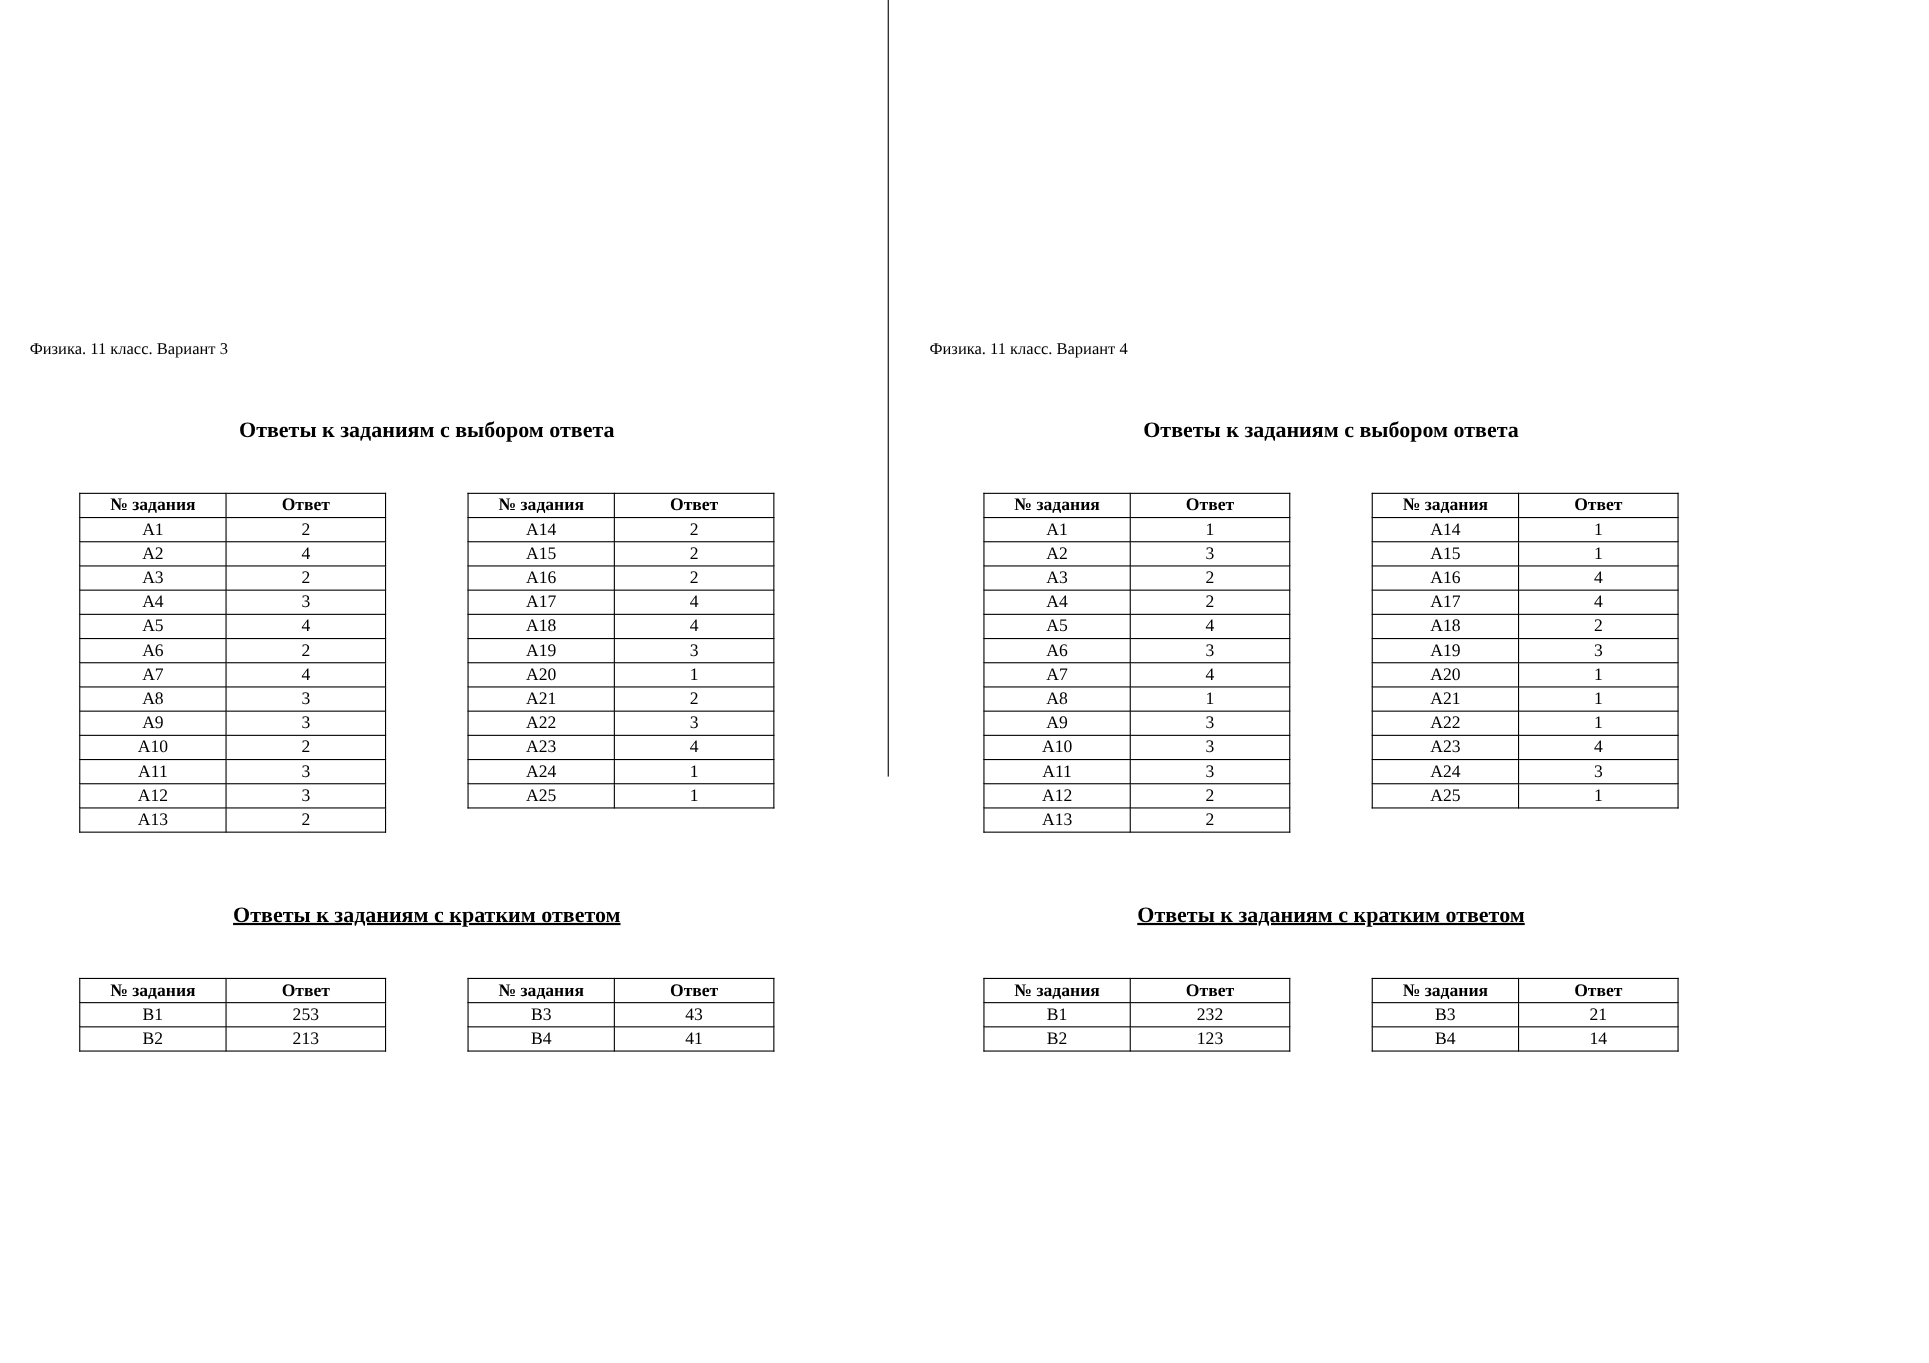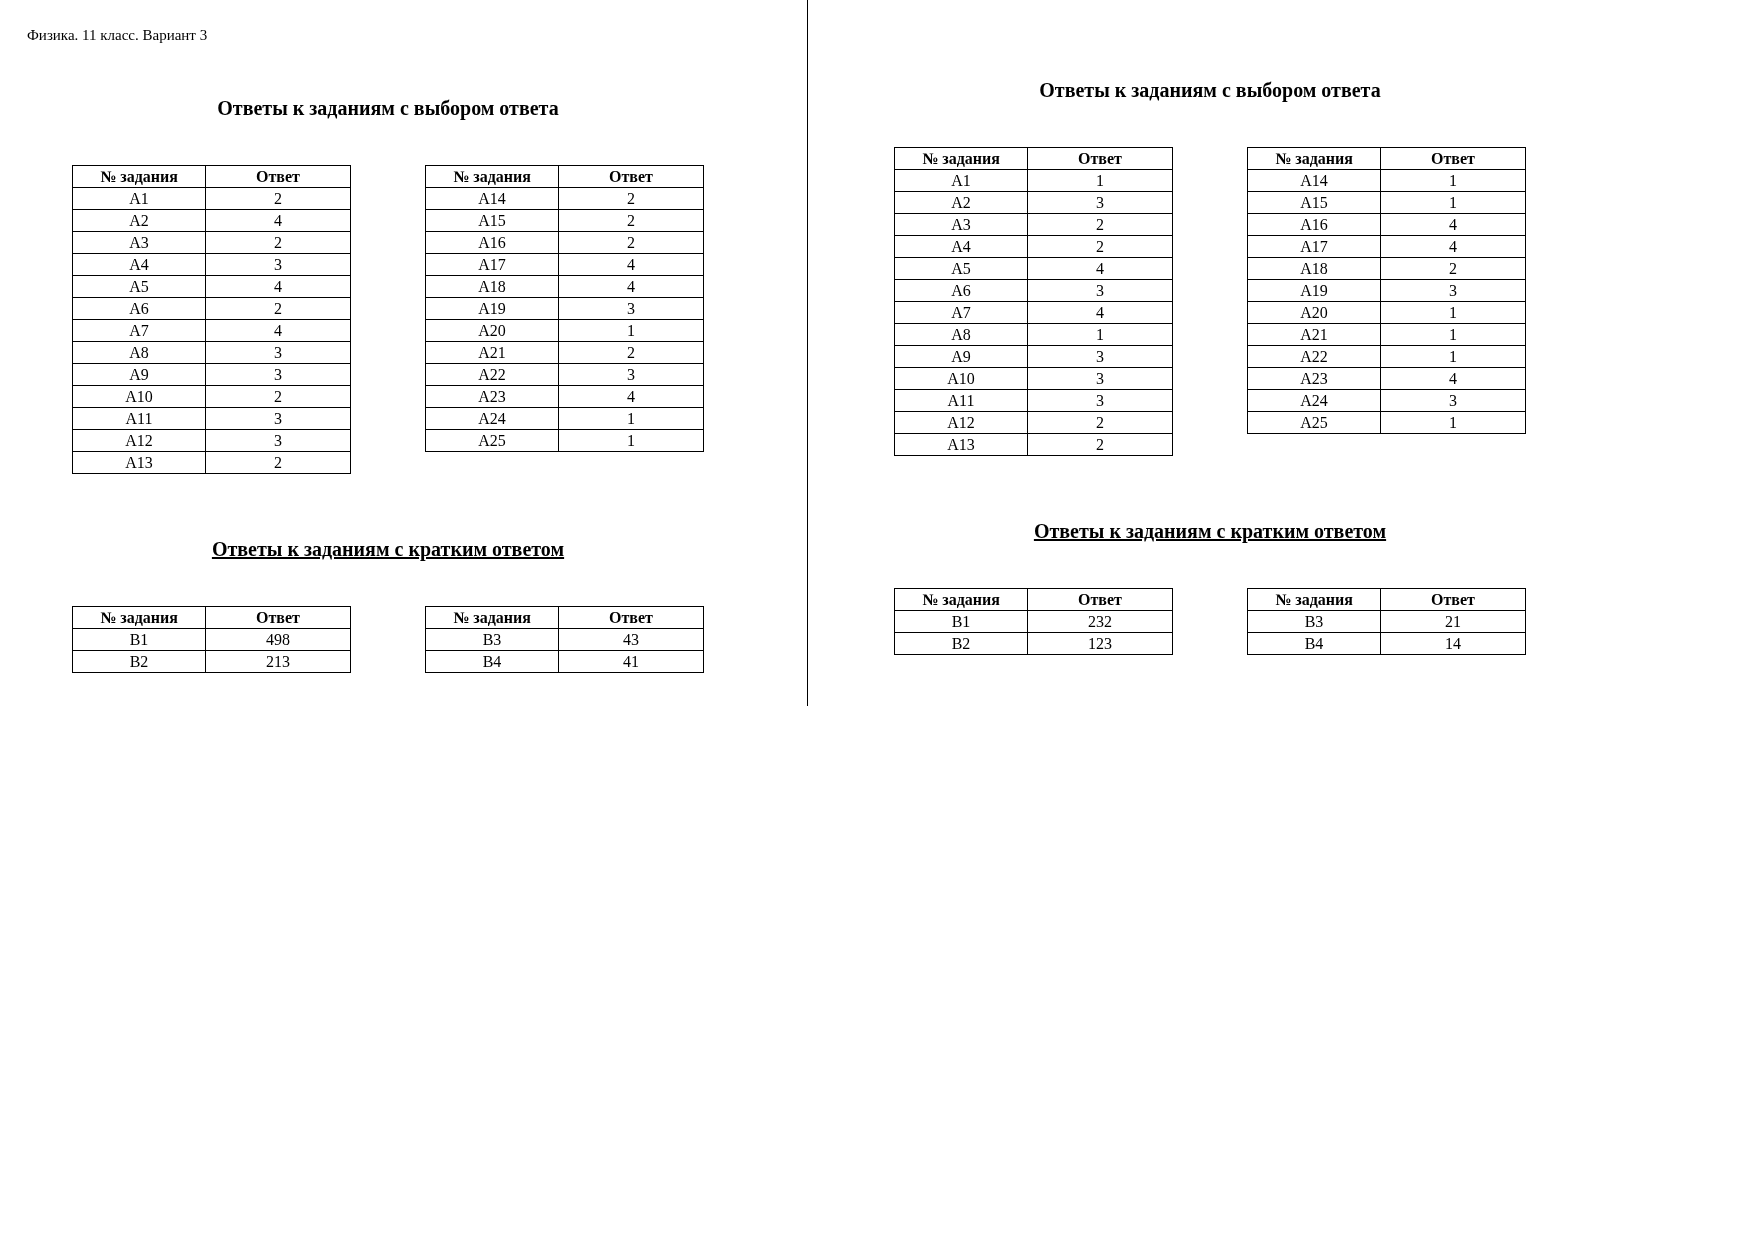--- a/index.html
+++ b/index.html
@@ -3,21 +3,21 @@
 <meta charset="utf-8">
 <style>
   html, body { margin:0; padding:0; background:#ffffff; }
   body {
     font-family: "Liberation Serif", "DejaVu Serif", serif;
     color:#000;
     width:1754px; height:1239px;
     position:relative;
     overflow:hidden;
   }
-  .spread { display:flex; width:100%; height:100%; }
+  .spread { display:flex; width:100%; height:100%;align-items:center; }
   .page { box-sizing:border-box; padding-top:26px; }
   .page-left  { width:807px; padding-left:27px; }
   .page-right { width:946px; padding-left:38px; }
   .divider {
     position:absolute; left:807px; top:0;
     width:1px; height:706px; background:#000;
   }
   .page-header { font-size:15px; line-height:18px; }
   .content { width:632px; margin-left:45px; }
   .page-right .content { margin-left:49px; }
@@ -183,21 +183,21 @@
         <table>
           <thead>
             <tr>
               <th class="col-task">№ задания</th>
               <th class="col-ans">Ответ</th>
             </tr>
           </thead>
           <tbody>
               <tr>
                 <td class="col-task">В1</td>
-                <td class="col-ans">498</td>
+                <td class="col-ans">253</td>
               </tr>
               <tr>
                 <td class="col-task">В2</td>
                 <td class="col-ans">213</td>
               </tr>
             </tbody>
         </table>
 
         <table>
           <thead>
@@ -216,20 +216,21 @@
                 <td class="col-ans">41</td>
               </tr>
             </tbody>
         </table>
       </div>
 
     </div>
   </section>
 
   <section class="page page-right">
+    <div class="page-header">Физика. 11 класс. Вариант 4</div>
     <div class="content">
 
       <h3 class="section-title title-choice">Ответы к заданиям с выбором ответа</h3>
 
       <div class="tables-row">
         <table>
           <thead>
             <tr>
               <th class="col-task">№ задания</th>
               <th class="col-ans">Ответ</th>

